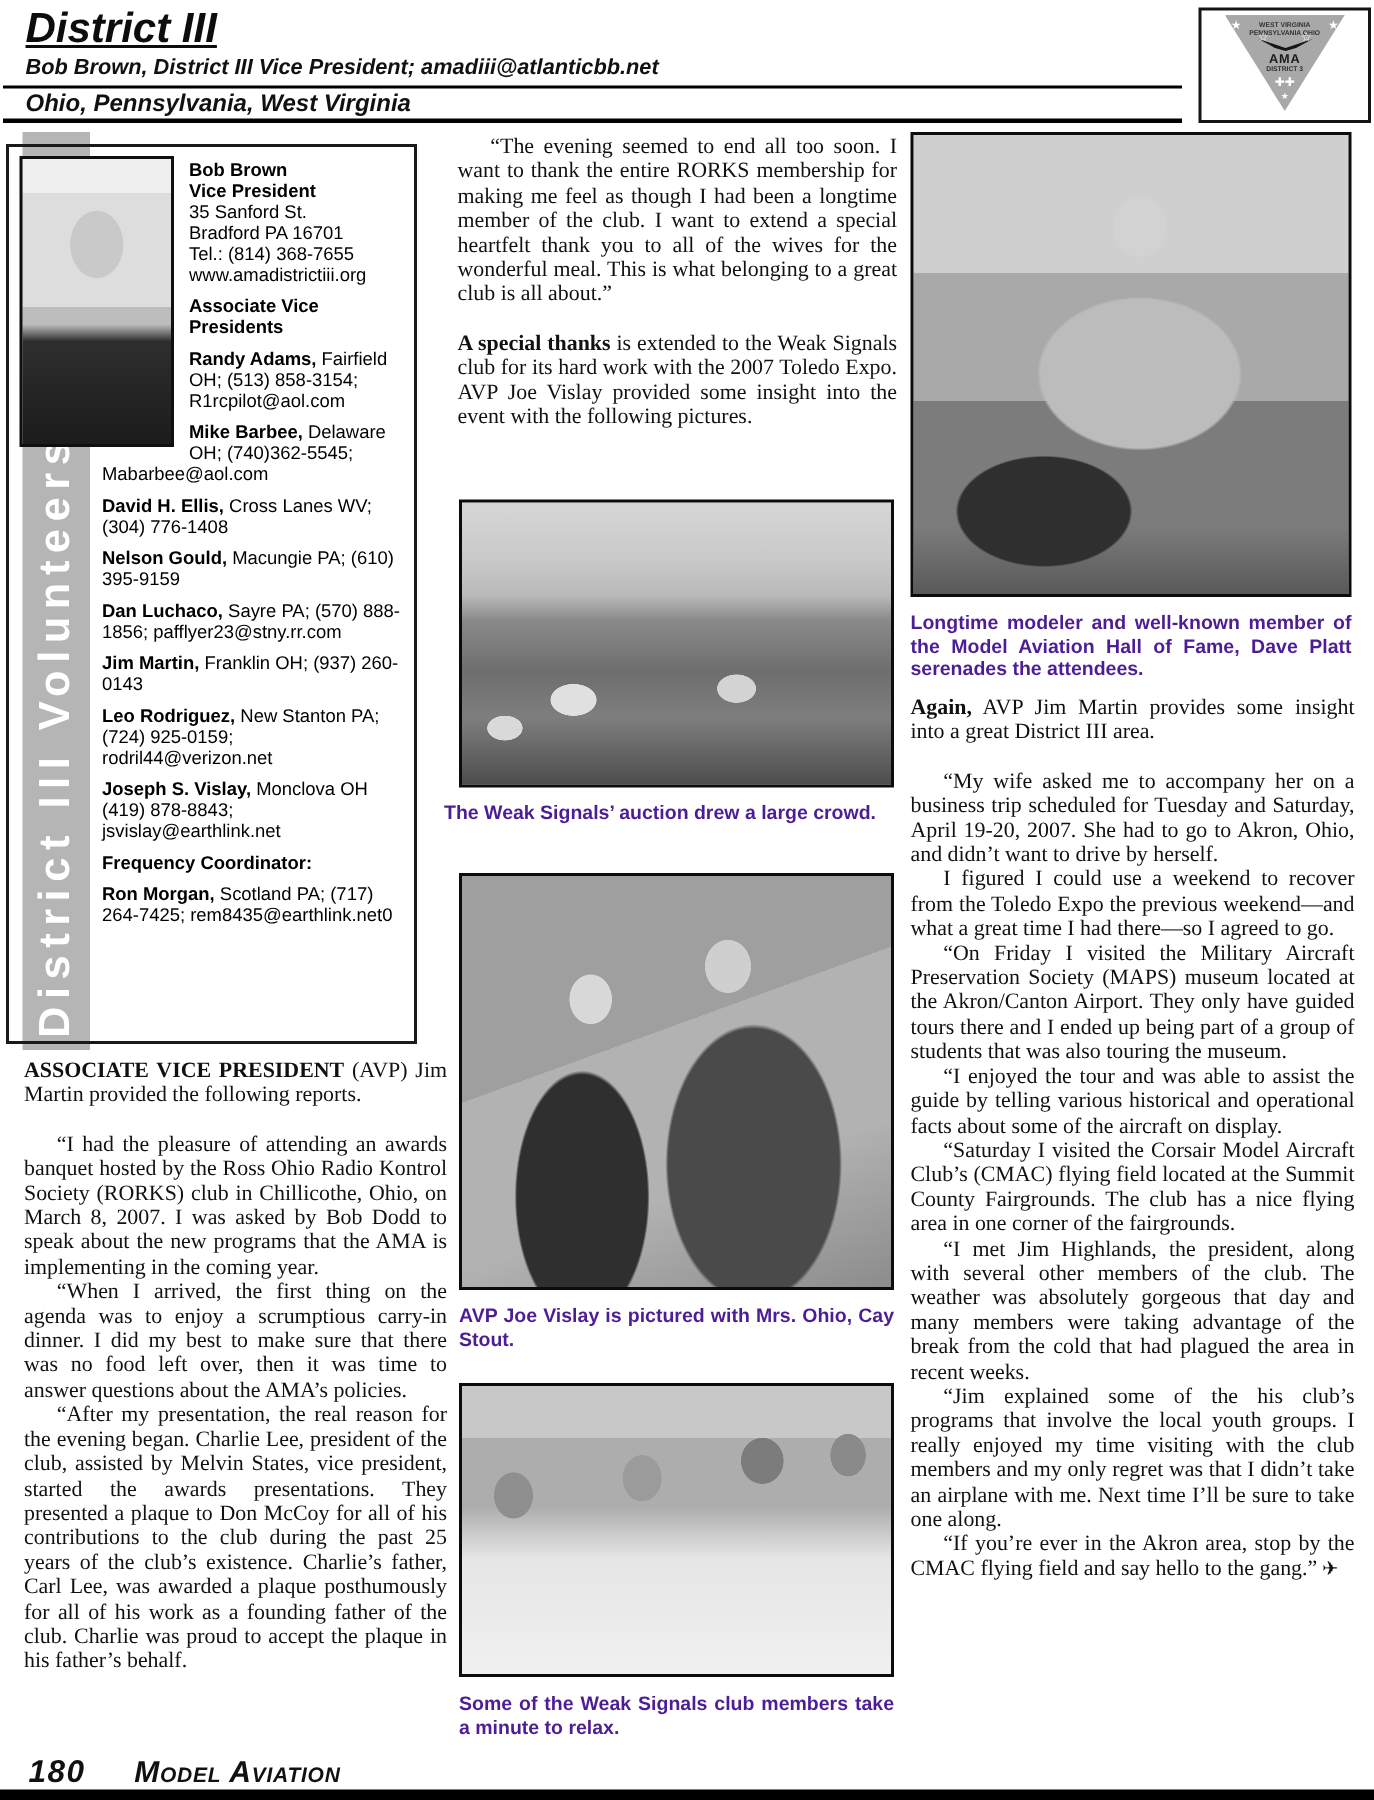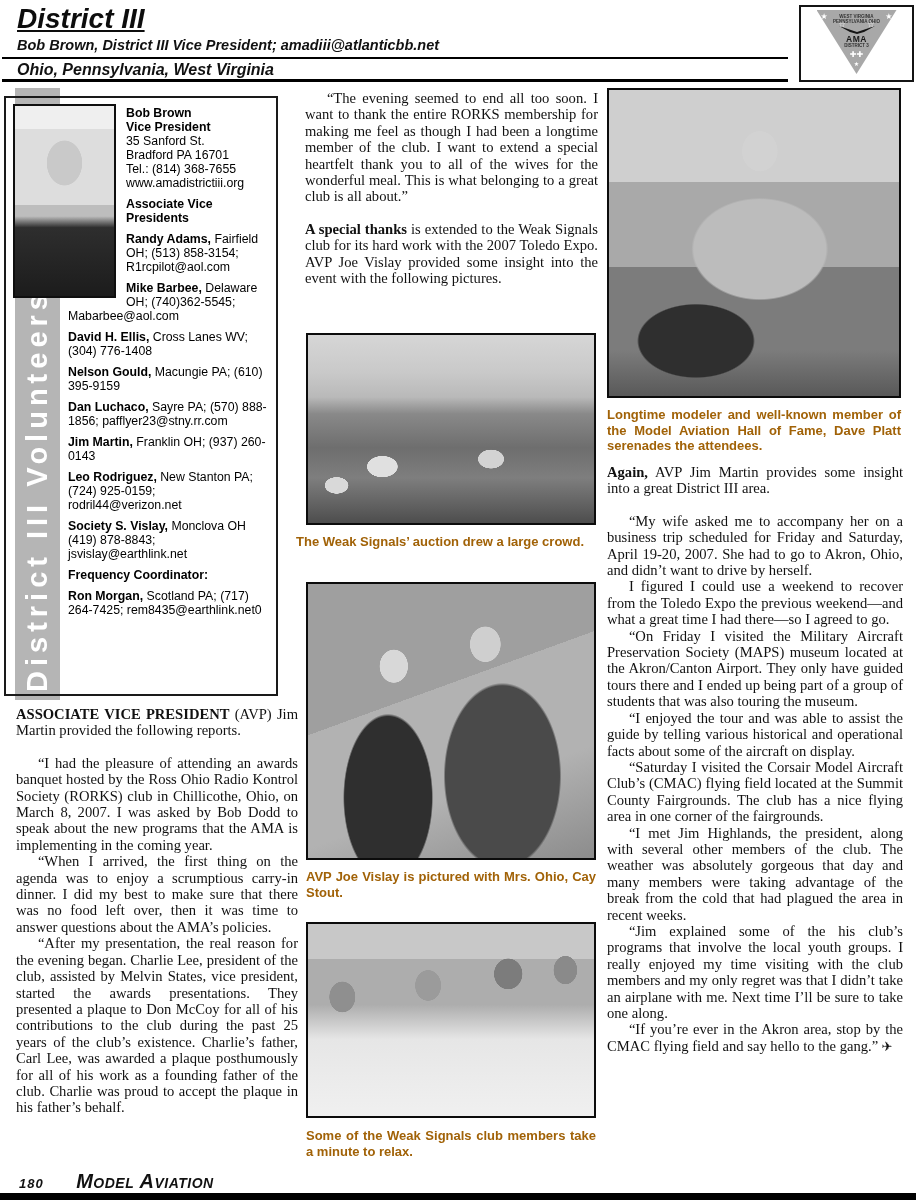--- a/index.html
+++ b/index.html
@@ -75,28 +75,28 @@
       radial-gradient(24px 26px at 70% 26%,#7c7c7c 0 58%,transparent 60%),
       radial-gradient(20px 24px at 90% 24%,#8a8a8a 0 58%,transparent 60%),
       linear-gradient(180deg,#c8c8c8 0 18%,#adadad 18% 42%,#e6e6e6 60%,#f0f0f0 100%);}
   #cap-dinner{position:absolute;left:306px;top:1128px;width:290px;}
   #photo-guitar{left:607px;top:88px;width:294px;height:310px;background:
       radial-gradient(30px 34px at 52% 20%,#d2d2d2 0 58%,transparent 60%),
       radial-gradient(120px 90px at 52% 52%,#bcbcbc 0 55%,transparent 57%),
       radial-gradient(95px 60px at 30% 82%,#2f2f2f 0 60%,transparent 62%),
       linear-gradient(180deg,#cfcfcf 0 30%,#a9a9a9 30% 58%,#7c7c7c 58% 85%,#595959 100%);}
   #cap-guitar{position:absolute;left:607px;top:407px;width:294px;}
-  .caption{font:700 13px/15.5px "Liberation Sans",sans-serif;text-align:justify;color:#a16207;}
+  .caption{font:700 13px/15.5px "Liberation Sans",sans-serif;text-align:justify;color:#4c1d95;}
 
   .wings{font-size:13px;letter-spacing:0;}
 
   
   .footer{position:absolute;left:19px;top:1170px;font-family:"Liberation Sans",sans-serif;
           font-style:italic;font-weight:700;color:#111;}
-  .page-num{font-size:13px;letter-spacing:1px;}
+  .page-num{font-size:21px;letter-spacing:1px;}
   .mag{font-size:20px;font-variant:small-caps;margin-left:28px;letter-spacing:.5px;}
   .bottom-bar{position:absolute;left:0;top:1193px;width:916px;height:7px;background:#000;}
 </style>
 </head>
 <body>
 
 <div class="page">
 
   <div class="hd-title">District III</div>
   <div class="hd-byline">Bob Brown, District III Vice President; amadiii@atlanticbb.net</div>
@@ -136,21 +136,21 @@
     </p>
     <p><b>Associate Vice Presidents</b></p>
     <div>
         <p class="vol"><b>Randy Adams,</b> Fairfield OH; (513) 858-3154; R1rcpilot@aol.com</p>
         <p class="vol"><b>Mike Barbee,</b> Delaware OH; (740)362-5545; Mabarbee@aol.com</p>
         <p class="vol"><b>David H. Ellis,</b> Cross Lanes WV; (304) 776-1408</p>
         <p class="vol"><b>Nelson Gould,</b> Macungie PA; (610) 395-9159</p>
         <p class="vol"><b>Dan Luchaco,</b> Sayre PA; (570) 888-1856; pafflyer23@stny.rr.com</p>
         <p class="vol"><b>Jim Martin,</b> Franklin OH; (937) 260-0143</p>
         <p class="vol"><b>Leo Rodriguez,</b> New Stanton PA; (724) 925-0159; rodril44@verizon.net</p>
-        <p class="vol"><b>Society S. Vislay,</b> Monclova OH (419) 878-8843; jsvislay@earthlink.net</p>
+        <p class="vol"><b>Joseph S. Vislay,</b> Monclova OH (419) 878-8843; jsvislay@earthlink.net</p>
       </div>
     <p><b>Frequency Coordinator:</b></p>
     <div>
         <p class="vol"><b>Ron Morgan,</b> Scotland PA; (717) 264-7425; rem8435@earthlink.net0</p>
       </div>
   </div>
 
   <div class="col-left bodytext">
       <p class="para flush gap-after"><b>ASSOCIATE VICE PRESIDENT</b> (AVP) Jim Martin provided the following reports.</p>
       <p class="para indent">“I had the pleasure of attending an awards banquet hosted by the Ross Ohio Radio Kontrol Society (RORKS) club in Chillicothe, Ohio, on March 8, 2007. I was asked by Bob Dodd to speak about the new programs that the AMA is implementing in the coming year.</p>
@@ -169,21 +169,21 @@
   <div class="photo" id="photo-mrsohio"></div>
   <div class="caption" id="cap-mrsohio">AVP Joe Vislay is pictured with Mrs. Ohio, Cay Stout.</div>
 
   <div class="photo" id="photo-dinner"></div>
   <div class="caption" id="cap-dinner">Some of the Weak Signals club members take a minute to relax.</div>
 
   <div class="photo" id="photo-guitar"></div>
   <div class="caption" id="cap-guitar">Longtime modeler and well-known member of the Model Aviation Hall of Fame, Dave Platt serenades the attendees.</div>
   <div class="col-right bodytext">
       <p class="para flush gap-after"><b>Again,</b> AVP Jim Martin provides some insight into a great District III area.</p>
-      <p class="para indent">“My wife asked me to accompany her on a business trip scheduled for Friday and Saturday, April 19-20, 2007. She had to go to Akron, Ohio, and didn’t want to drive by herself.</p>
+      <p class="para indent">“My wife asked me to accompany her on a business trip scheduled for Tuesday and Saturday, April 19-20, 2007. She had to go to Akron, Ohio, and didn’t want to drive by herself.</p>
       <p class="para indent">I figured I could use a weekend to recover from the Toledo Expo the previous weekend—and what a great time I had there—so I agreed to go.</p>
       <p class="para indent">“On Friday I visited the Military Aircraft Preservation Society (MAPS) museum located at the Akron/Canton Airport. They only have guided tours there and I ended up being part of a group of students that was also touring the museum.</p>
       <p class="para indent">“I enjoyed the tour and was able to assist the guide by telling various historical and operational facts about some of the aircraft on display.</p>
       <p class="para indent">“Saturday I visited the Corsair Model Aircraft Club’s (CMAC) flying field located at the Summit County Fairgrounds. The club has a nice flying area in one corner of the fairgrounds.</p>
       <p class="para indent">“I met Jim Highlands, the president, along with several other members of the club. The weather was absolutely gorgeous that day and many members were taking advantage of the break from the cold that had plagued the area in recent weeks.</p>
       <p class="para indent">“Jim explained some of the his club’s programs that involve the local youth groups. I really enjoyed my time visiting with the club members and my only regret was that I didn’t take an airplane with me. Next time I’ll be sure to take one along.</p>
       <p class="para indent">“If you’re ever in the Akron area, stop by the CMAC flying field and say hello to the gang.”<span class="wings"> ✈</span></p>
     </div>
 
   <div class="footer">

